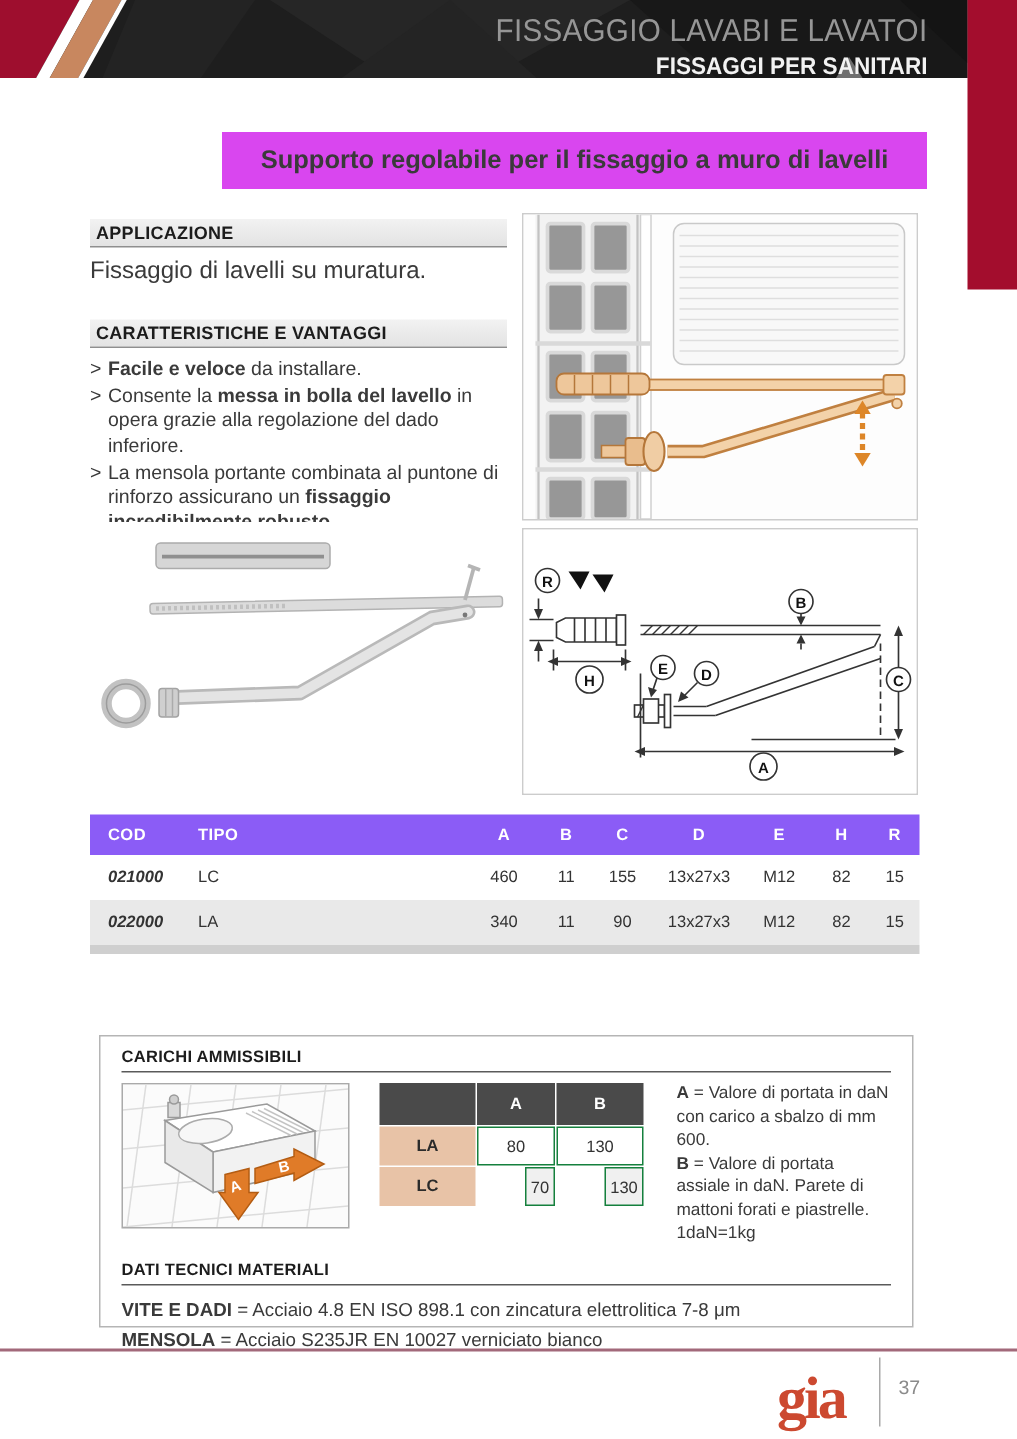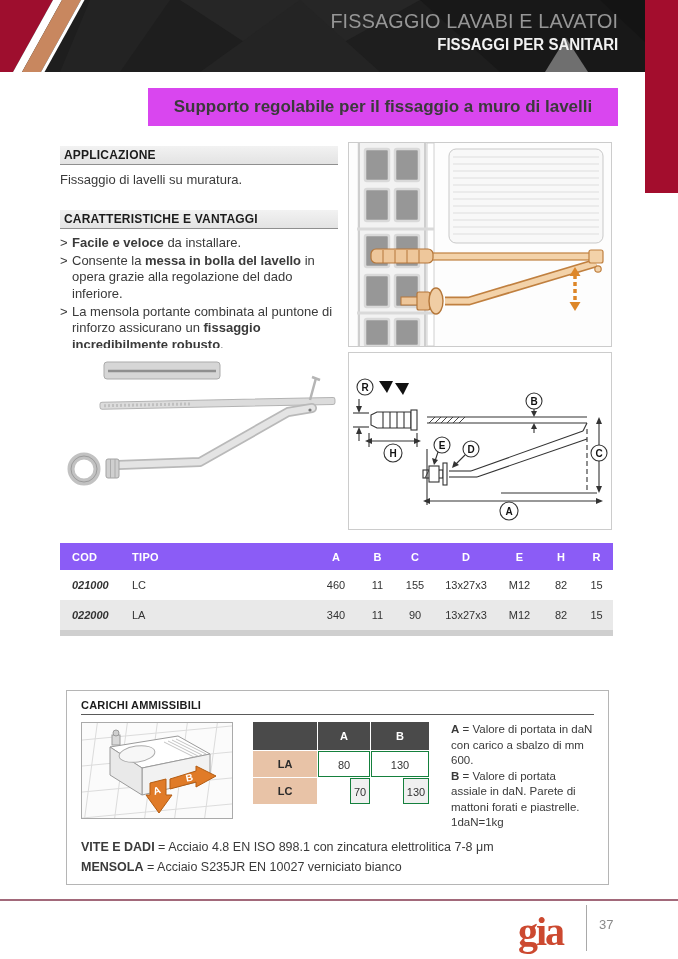--- a/index.html
+++ b/index.html
@@ -1,33 +1,33 @@
 <!DOCTYPE html>
 <html><head>
 <meta charset="utf-8">
 <style>
   * { margin:0; padding:0; box-sizing:border-box; }
   body { background:#ffffff; font-family:"Liberation Sans", sans-serif; }
   .page { position:relative; width:678px; height:959px; background:#fff; overflow:hidden; }
 
   
-  .header { position:absolute; left:0; top:0; width:645px; height:72px; background:#1e1e1e; overflow:hidden; }
+  .header { position:absolute; left:0; top:0; width:645px; height:52px; background:#1e1e1e; overflow:hidden; }
   .header svg.facets { position:absolute; left:0; top:0; }
   .header-titles { position:absolute; right:27px; top:9px; text-align:right; }
   .header-title { font-size:21px; color:#969696; letter-spacing:0.2px; transform:scaleX(0.94); transform-origin:right center; white-space:nowrap; }
   .header-subtitle { font-size:16px; color:#f2f2f2; font-weight:bold; margin-top:3px; transform:scaleX(0.94); transform-origin:right center; white-space:nowrap; }
   .red-bar { position:absolute; left:645px; top:0; width:33px; height:193px; background:#a30d2d; }
 
   
   .title-bar { position:absolute; left:148px; top:88px; width:470px; height:38px; background:#d946ef; text-align:center; line-height:38px; font-size:17px; font-weight:bold; color:#3a3a3a; }
 
   
   .left-col { position:absolute; left:60px; top:146px; width:278px; color:#333; }
   .section-bar { background:linear-gradient(#f2f2f2,#e3e3e3); border-bottom:1px solid #8f8f8f; font-size:12px; font-weight:bold; color:#1c1c1c; padding:2px 4px 2px 4px; letter-spacing:0.2px; }
-  .appl-text { font-size:13px; margin:7px 0 0 0; color:#3a3a3a; }
+  .appl-text { font-size:16px; margin:7px 0 0 0; color:#3a3a3a; }
   .features-bar { margin-top:23px; }
   .features-list { margin-top:6px; }
   .feature { position:relative; padding-left:12px; font-size:13px; line-height:1.28; color:#3a3a3a; margin-bottom:1px; }
   .feature .marker { position:absolute; left:0; top:0; }
 
   
   .fig-wall { position:absolute; left:348px; top:142px; width:264px; height:205px; border:1px solid #cccccc; background:#fdfdfd; }
   .fig-parts { position:absolute; left:60px; top:348px; width:285px; height:182px; background:#fff; }
   .fig-draw { position:absolute; left:348px; top:352px; width:264px; height:178px; border:1px solid #cccccc; background:#fff; }
 
@@ -397,20 +397,21 @@
         <div class="lt-cell lt-val alt">130</div>
       </div>
 
       <div class="loads-legend">
         <div><span class="b">A</span><span> = Valore di portata in daN con carico a sbalzo di mm 600.</span></div>
         <div><span class="b">B</span><span> = Valore di portata assiale in daN. Parete di mattoni forati e piastrelle.</span></div>
         <div><span class="b"></span><span>1daN=1kg</span></div>
       </div>
     </div>
 
+    <div class="box-title materials-bar">DATI TECNICI MATERIALI</div>
     <div class="materials-list">
       <div><span class="b">VITE E DADI</span><span> = Acciaio 4.8 EN ISO 898.1 con zincatura elettrolitica 7-8 μm</span></div>
       <div><span class="b">MENSOLA</span><span> = Acciaio S235JR EN 10027 verniciato bianco</span></div>
     </div>
   </div>
 
   <div class="footer-line"></div>
   <div class="footer-logo">gia</div>
   <div class="footer-sep"></div>
   <div class="footer-page">37</div>

